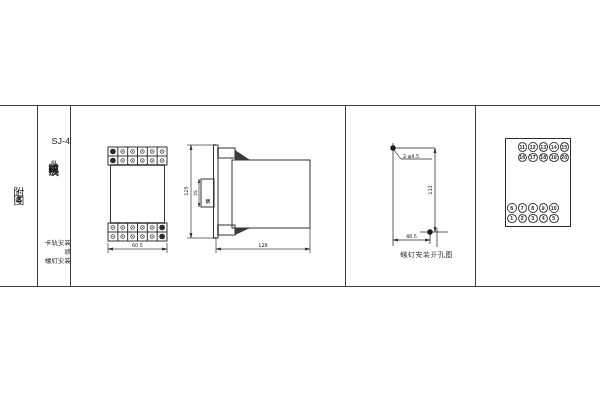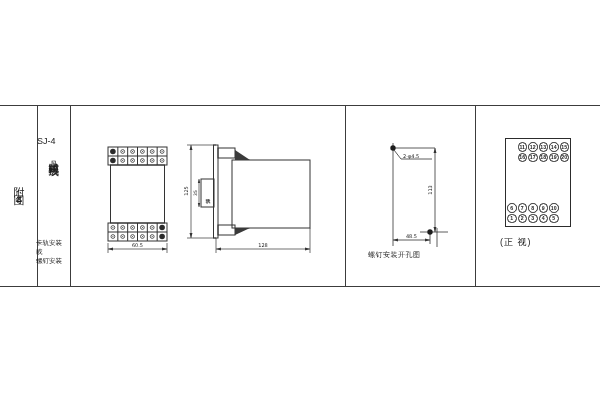--- a/index.html
+++ b/index.html
@@ -2,21 +2,21 @@
 <html><head>
 <meta charset="utf-8">
 <style>
   html,body{margin:0;padding:0;background:#fff;}
   body{width:600px;height:400px;position:relative;font-family:"Liberation Sans","DejaVu Sans",sans-serif;color:#1a1a1a;}
   .canvas{position:absolute;left:0;top:0;width:600px;height:400px;background:#fff;overflow:hidden;}
   .hline{position:absolute;height:1px;background:#3c3c3c;}
   .vline{position:absolute;width:1px;background:#3c3c3c;}
   .abs{position:absolute;}
   .vtext{writing-mode:vertical-rl;text-orientation:upright;}
-  .center{text-align:left;}
+  .center{text-align:right;}
   svg{position:absolute;overflow:visible;}
   svg text{font-family:"DejaVu Sans","Liberation Sans",sans-serif;fill:#222;}
   .row-label{left:0;top:105px;width:37px;height:181px;display:flex;align-items:center;justify-content:center;font-size:11px;letter-spacing:8px;}
   .model{left:37px;top:136px;width:33px;font-size:9px;}
   .type-label{left:37px;top:152px;width:33px;height:78px;display:flex;align-items:flex-start;justify-content:center;font-size:10.5px;letter-spacing:1px;line-height:11.5px;}
   .note{left:36px;width:35px;font-size:6.5px;line-height:8px;}
   .panel{left:505px;top:138px;width:64px;height:87px;border:1.2px solid #2c2c2c;position:absolute;}
   .tgroup{position:absolute;display:flex;flex-direction:column;gap:1px;}
   .trow{display:flex;gap:1px;}
   .tcircle{width:9.5px;height:9.5px;border:1px solid #222;border-radius:50%;display:flex;align-items:center;justify-content:center;font-size:5.2px;font-weight:bold;box-sizing:border-box;}
@@ -214,15 +214,14 @@
       </div>
       <div class="trow">
         <div class="tcircle">1</div>
         <div class="tcircle">2</div>
         <div class="tcircle">3</div>
         <div class="tcircle">4</div>
         <div class="tcircle">5</div>
       </div>
     </div>
   </div>
-  <div class="abs caption-panel center">(正 视)</div>
 
 </div>
 
 </body></html>

